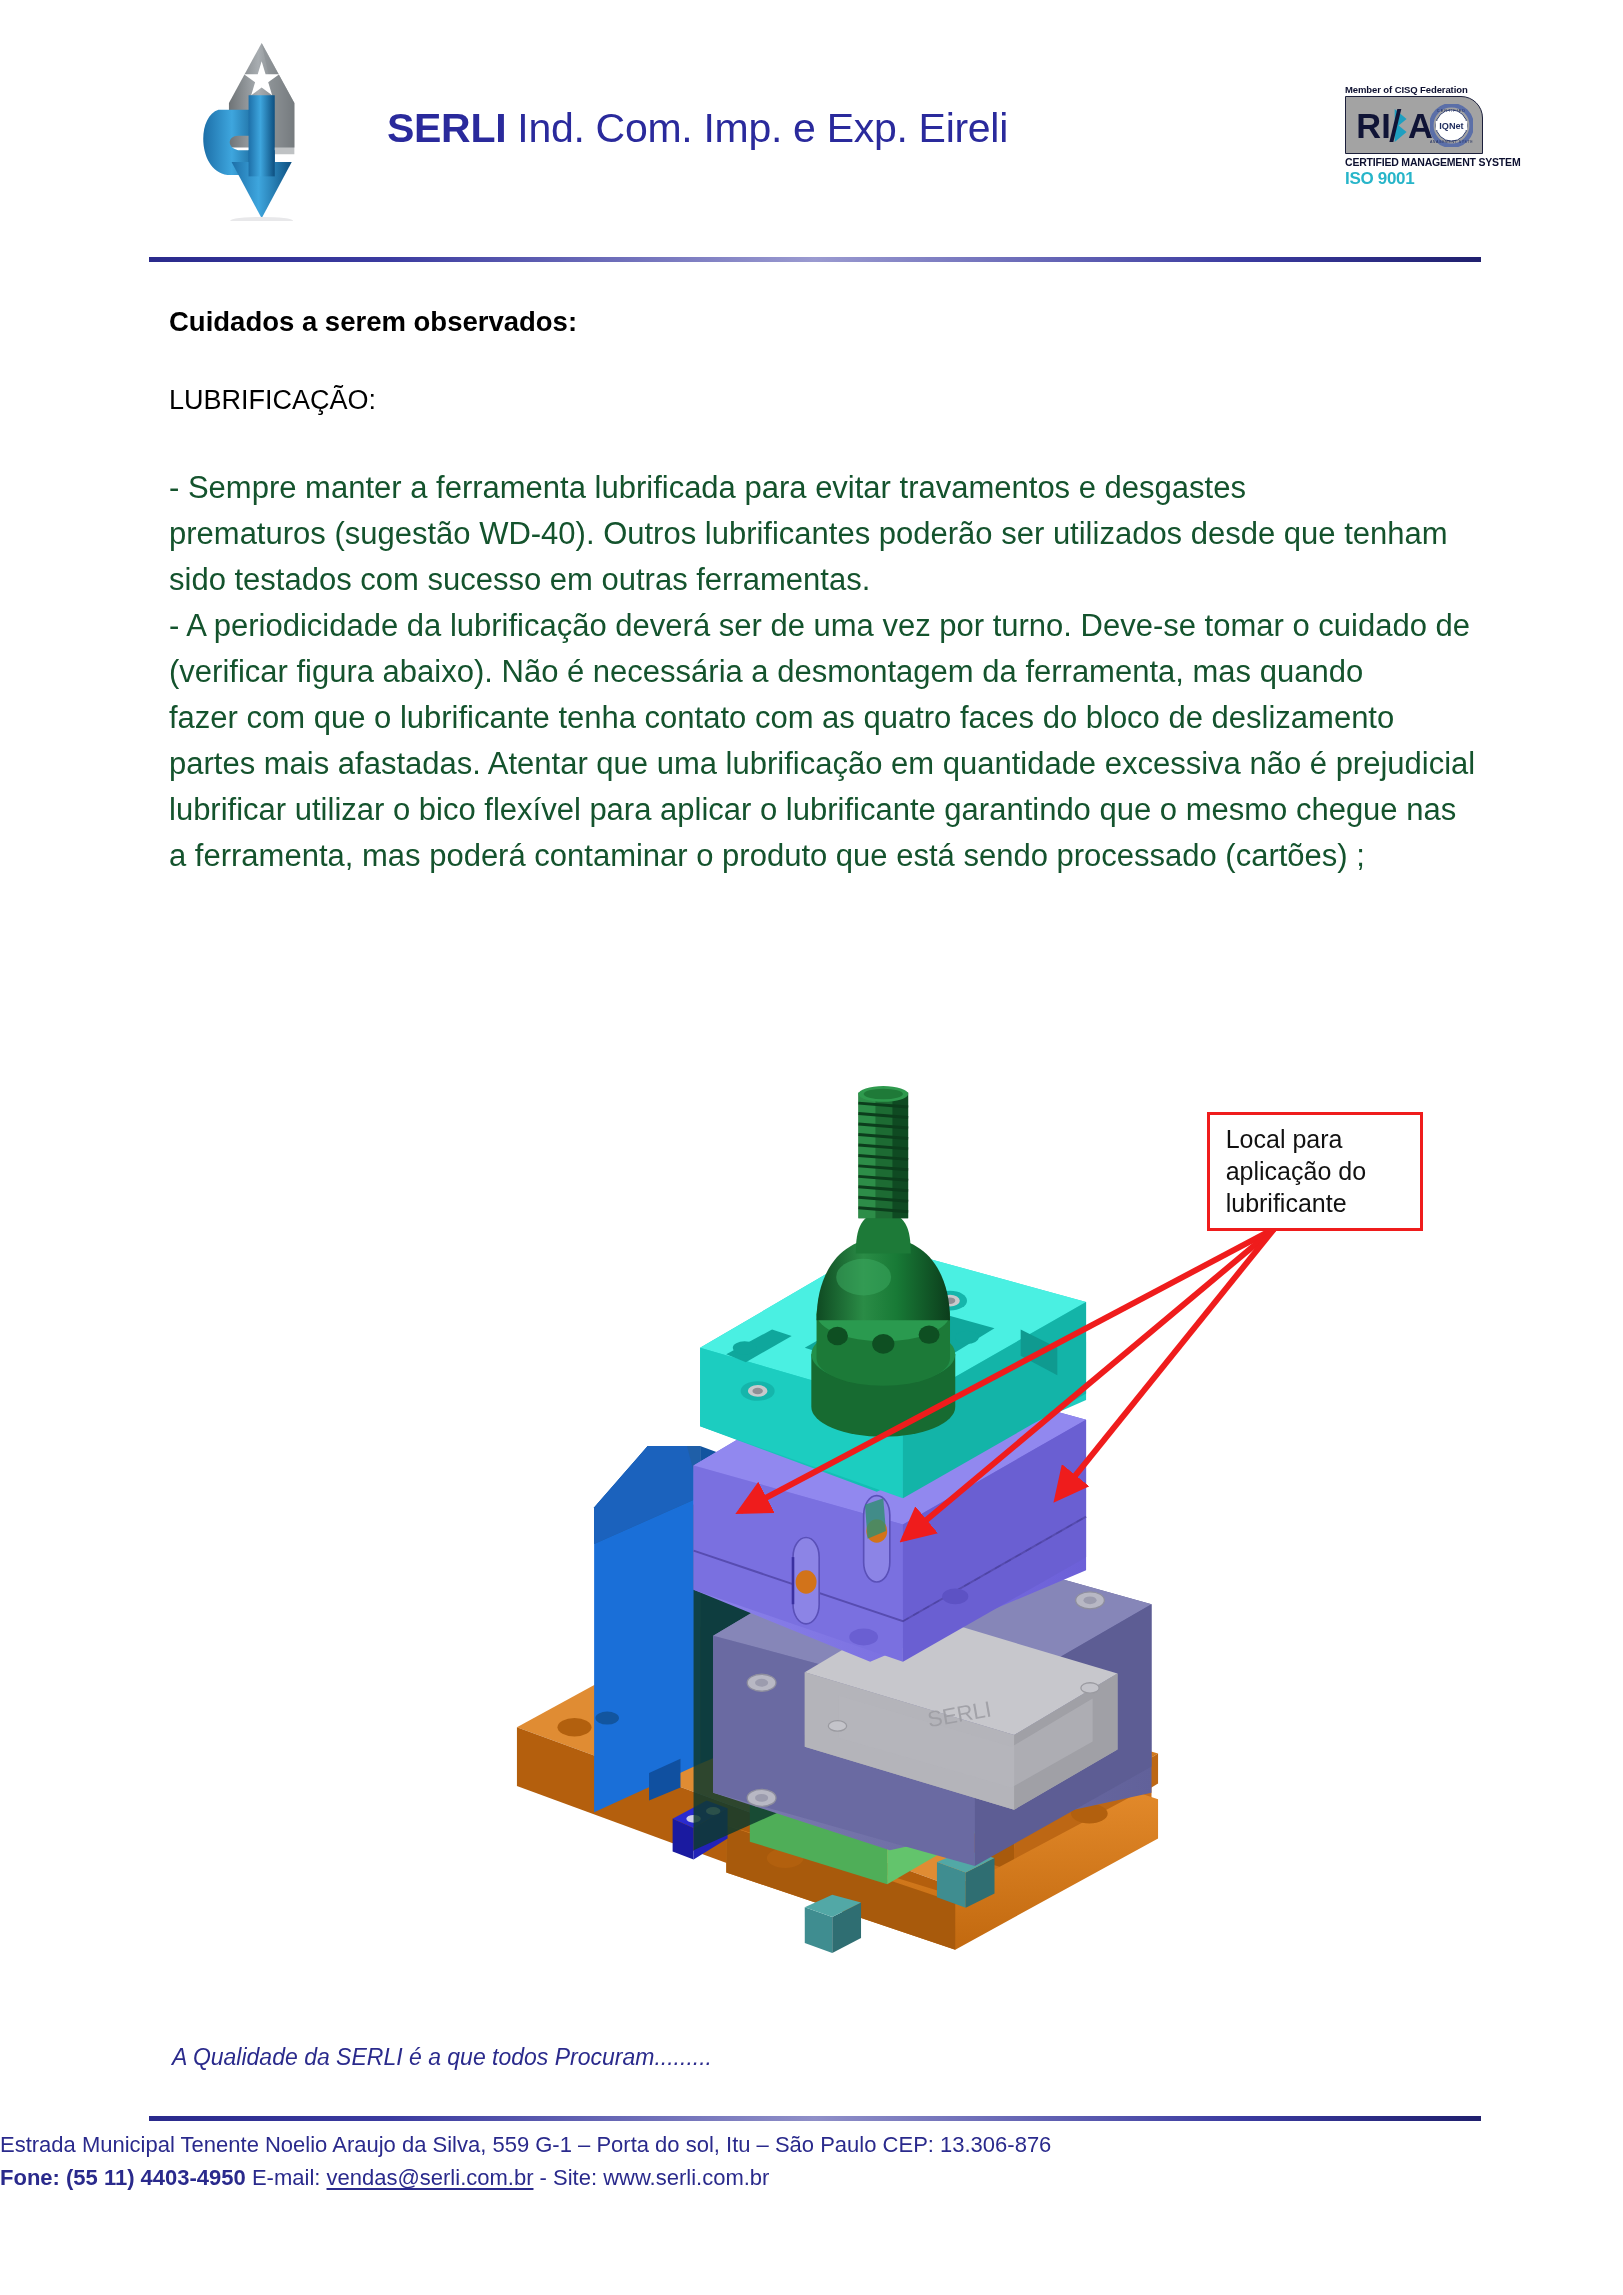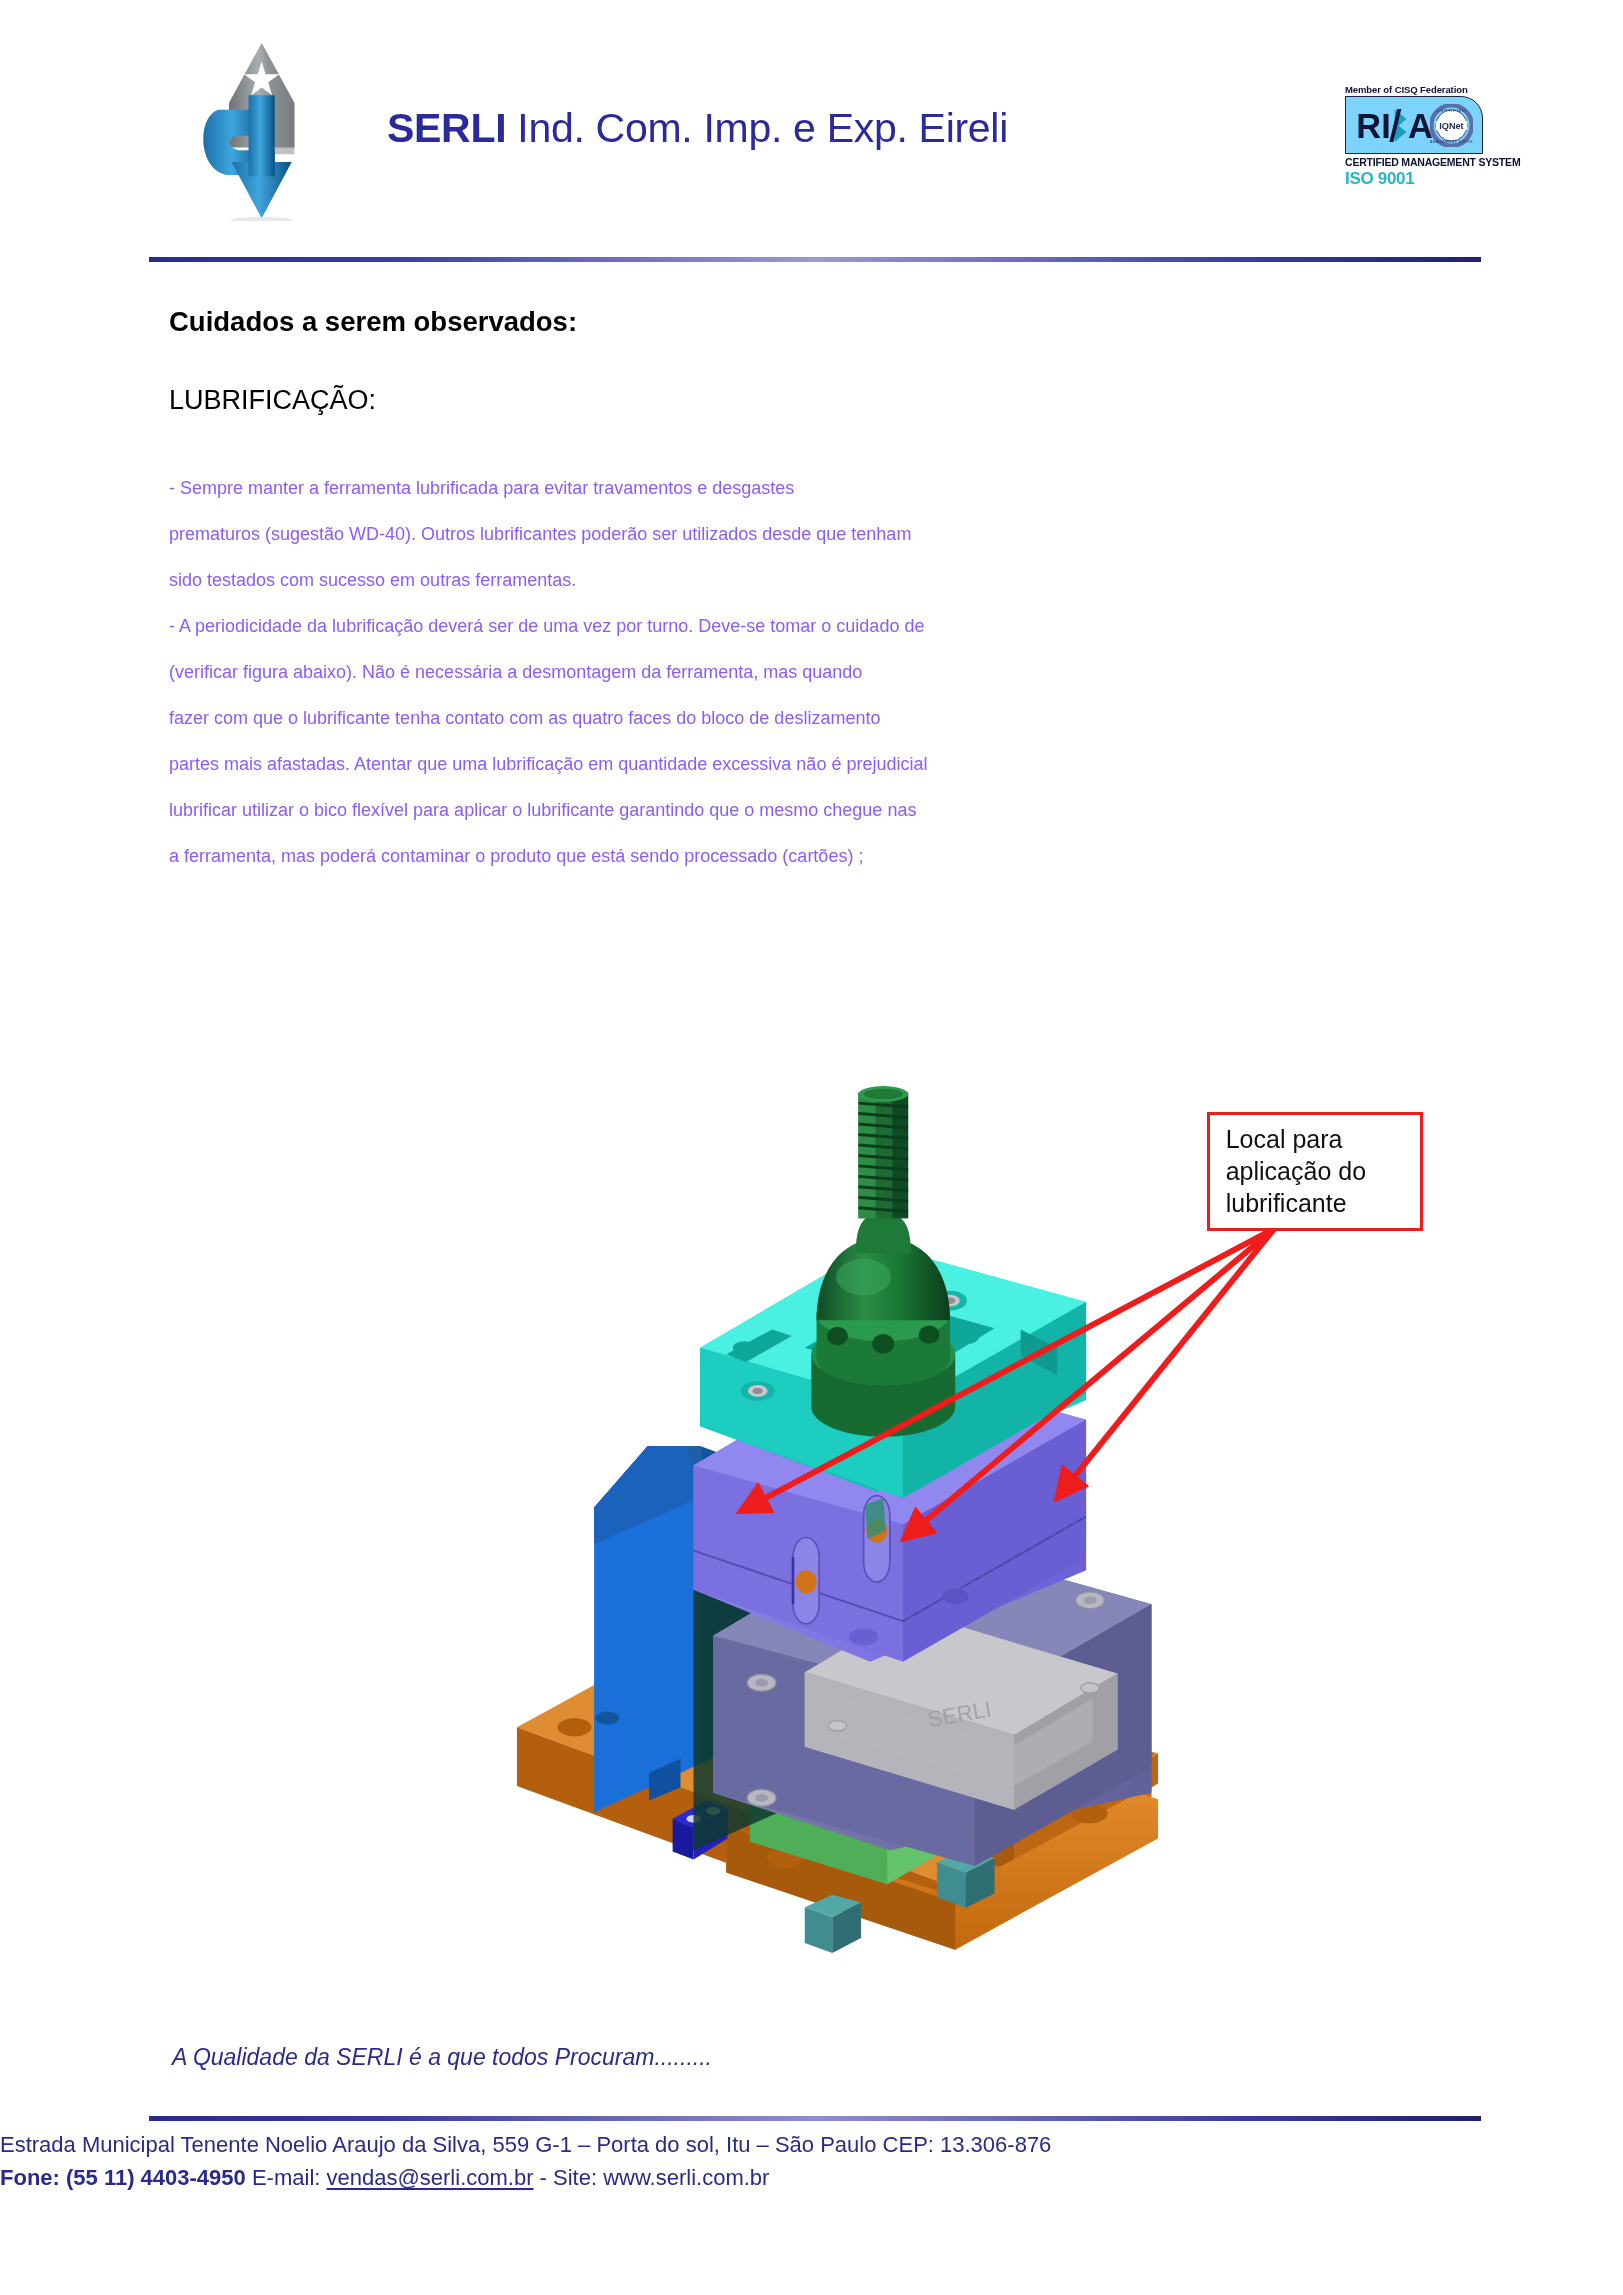--- a/index.html
+++ b/index.html
@@ -49,21 +49,21 @@
     color: #0d1030;
     letter-spacing: -0.1px;
     margin-bottom: 1.3px;
     white-space: nowrap;
   }
   #iso-box {
     border: 0.9px solid #1b1f3b;
     border-top-right-radius: 22px;
     height: 56px;
     position: relative;
-    background: #7dd3fc;
+    background: #a3a3a3;
     overflow: hidden;
   }
   #iso-rina {
     position: absolute;
     left: 9.2px; top: 7.9px;
     height: 41px;
   }
   #iso-ionet {
     position: absolute;
     right: 9.2px; top: 6.5px;
@@ -100,22 +100,22 @@
   .h-bold {
     font-size: 27.5px;
     font-weight: bold;
     color: #000;
     line-height: 1.0;
     margin: 0;
   }
   .gap-a { height: 51px; }
   .gap-b { height: 51px; }
   .p-line {
-    font-size: 18px;
-    color: #8b5cf6;
+    font-size: 31px;
+    color: #14532d;
     line-height: 46px;
     white-space: nowrap;
   }
   .section-label {
     font-size: 27px;
     color: #000;
     line-height: 1.0;
     margin: 0;
   }
 

